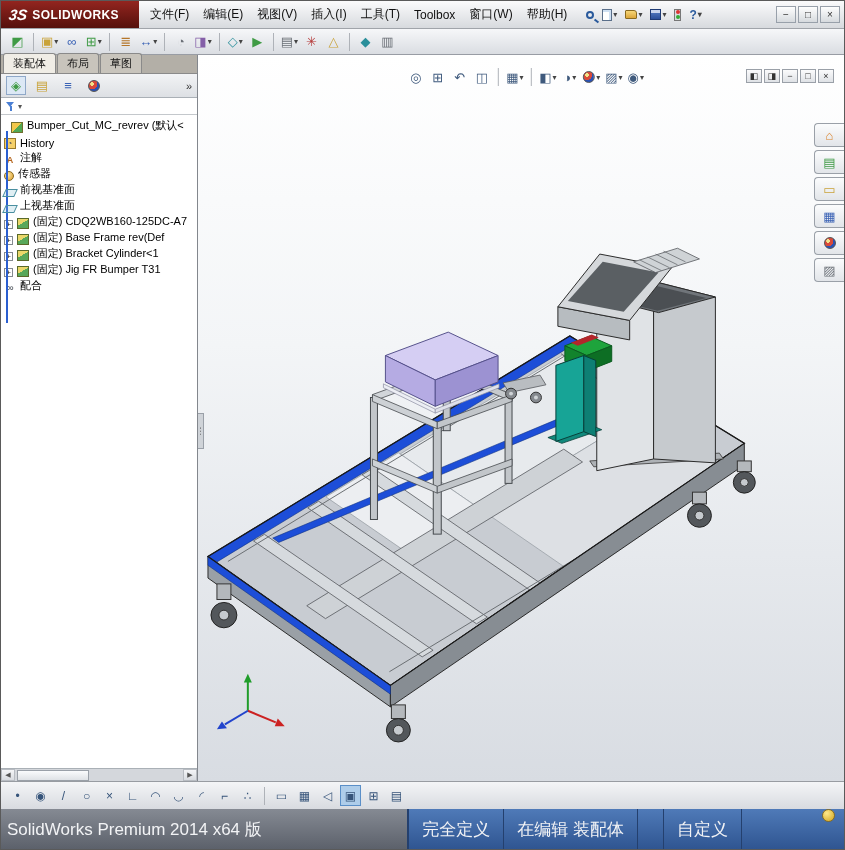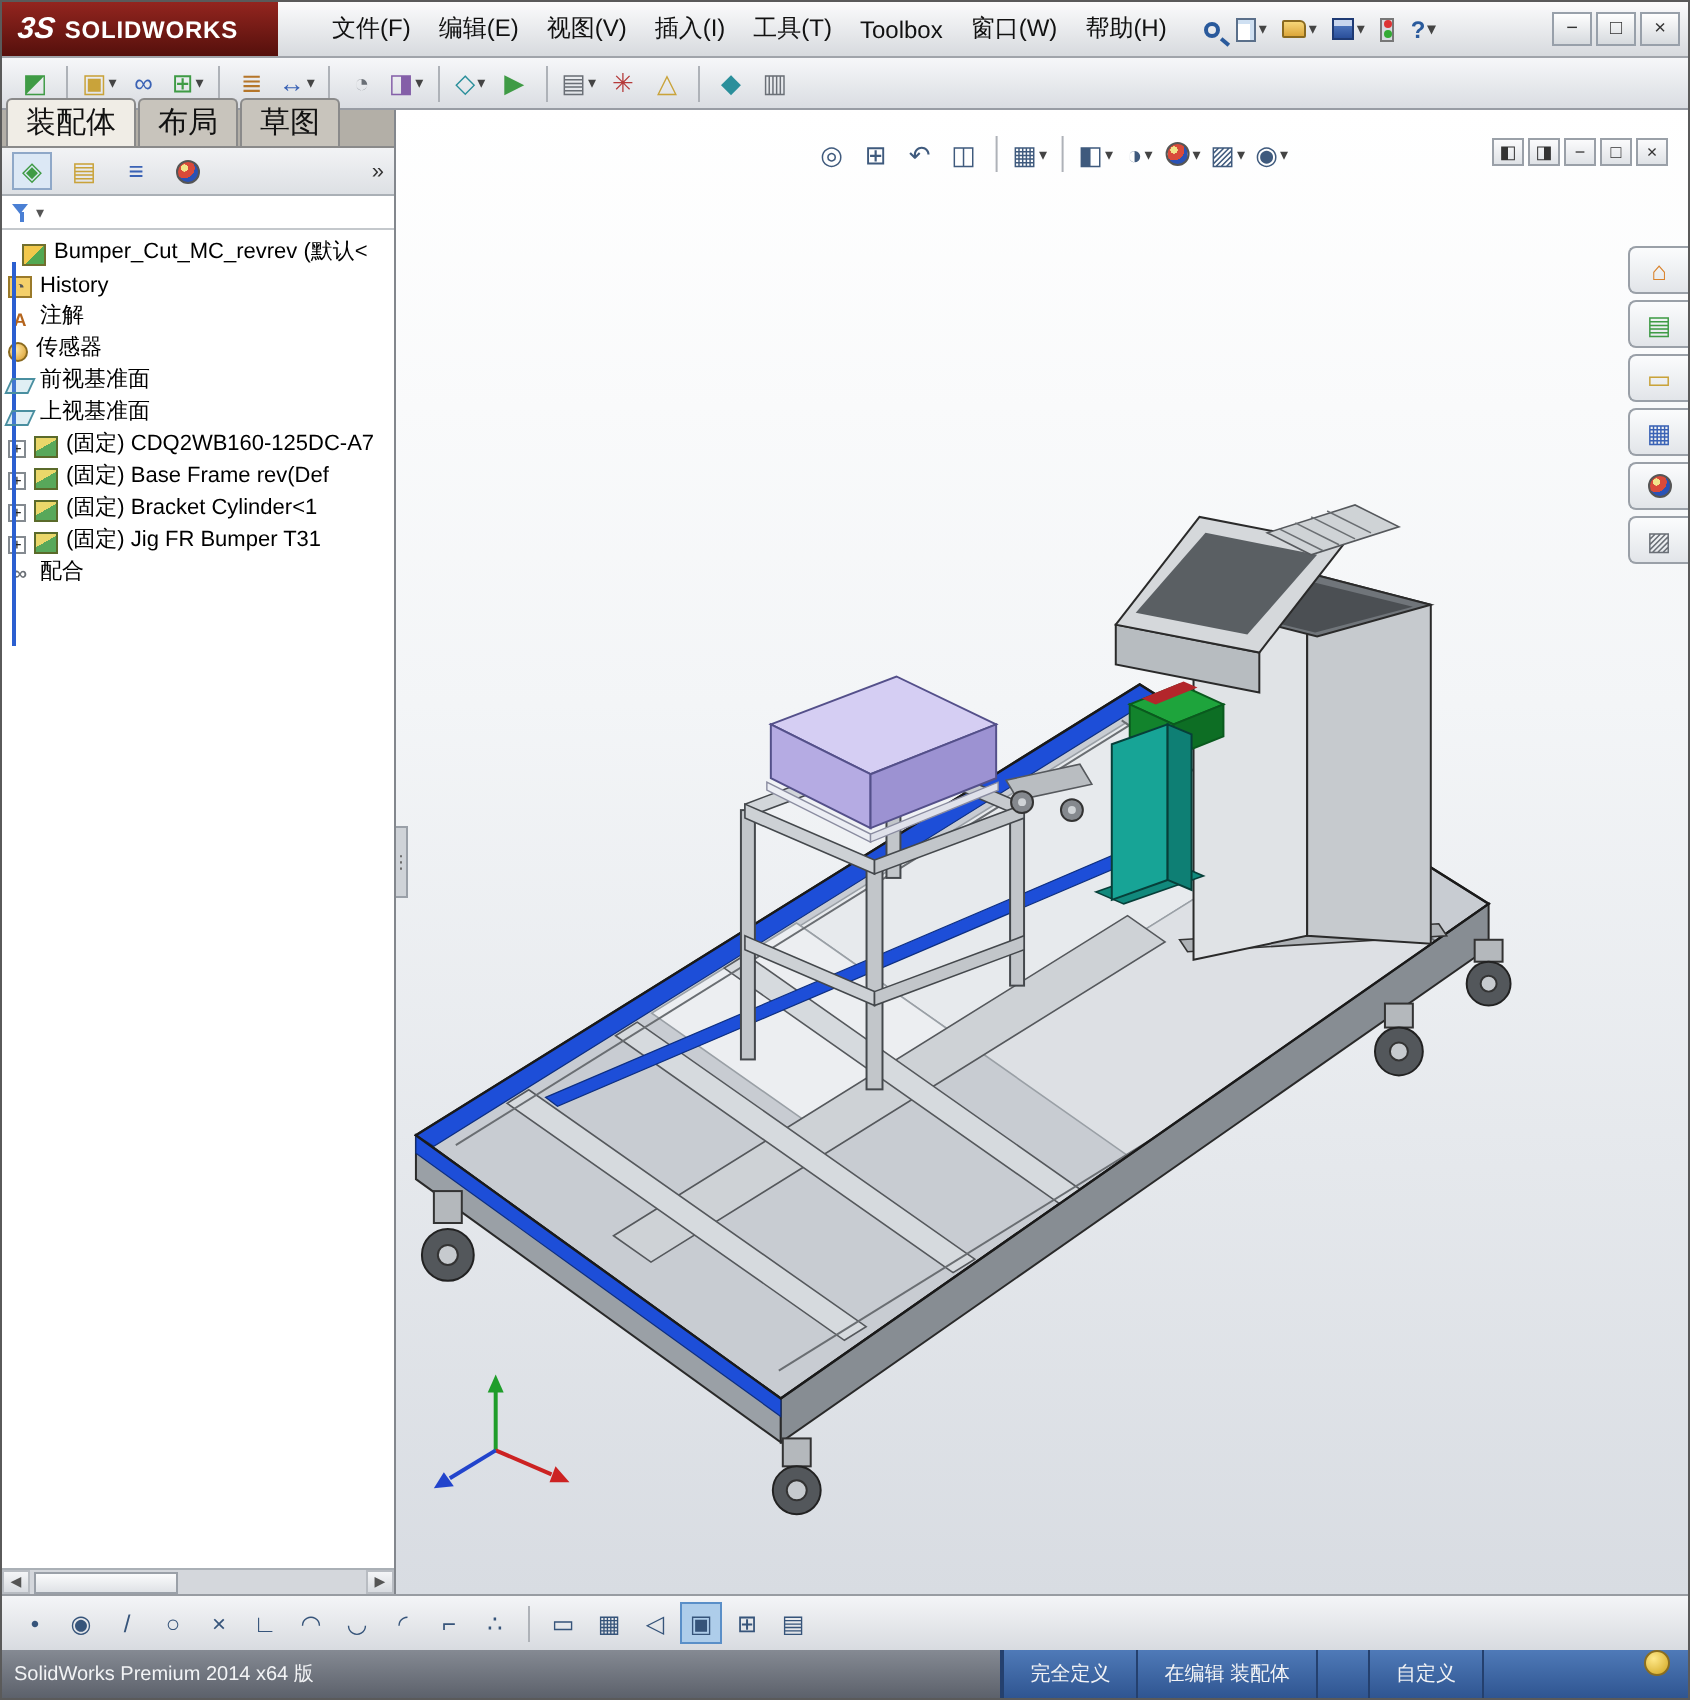--- a/index.html
+++ b/index.html
@@ -5,21 +5,21 @@
   *{margin:0;padding:0;box-sizing:border-box}
   html,body{width:845px;height:850px;overflow:hidden}
   body{font-family:"Liberation Sans",sans-serif;font-size:12px;color:#111;background:#d4d0c8}
   #app{position:relative;width:845px;height:850px;border:1px solid #5a5a5a;display:flex;flex-direction:column;background:#dfe2e6}
 
   
   .titlebar{height:28px;display:flex;align-items:stretch;background:linear-gradient(#fbfbfc,#d7dade);border-bottom:1px solid #a0a4aa;flex:none}
   .logo{width:138px;background:linear-gradient(#93251f,#55100c);color:#fff;display:flex;align-items:center;padding-left:8px;gap:5px;flex:none}
   .logo-mark{font-style:italic;font-weight:bold;font-size:15px;transform:skewX(-8deg)}
   .logo-text{font-weight:bold;font-size:12px;letter-spacing:.4px}
-  .menubar{display:flex;align-items:center;padding-left:20px}
+  .menubar{display:flex;align-items:center;padding-left:4px}
   .menu-item{padding:3px 7px;white-space:nowrap;cursor:default}
   .std-tools{display:flex;align-items:center;gap:4px;margin-left:10px}
   .tbtn{display:flex;align-items:center;padding:2px 2px}
   .caret::after{content:"▾";font-size:8px;color:#444;margin-left:1px}
   .ic-mag{width:8px;height:8px;border:2px solid #2a5a9c;border-radius:50%;position:relative}
   .ic-mag::after{content:"";position:absolute;left:6px;top:7px;width:5px;height:2px;background:#2a5a9c;transform:rotate(40deg)}
   .ic-page{width:10px;height:12px;background:#fff;border:1px solid #5a6f8a;box-shadow:inset -2px 2px 0 #cfe0f2}
   .ic-folder{width:12px;height:9px;background:linear-gradient(#f6d678,#dca63a);border:1px solid #8a6a1f;border-radius:1px 3px 1px 1px}
   .ic-disk{width:11px;height:11px;background:linear-gradient(#5a82c8,#2a4f9a);border:1px solid #1e3a74;box-shadow:inset 0 3px 0 #c9d6ee}
   .ic-light{width:7px;height:12px;background:#d8dbe0;border:1px solid #777;display:flex;flex-direction:column;align-items:center;justify-content:space-around}
@@ -31,21 +31,21 @@
   
   .toolbar2{height:26px;background:linear-gradient(#f6f7f9,#dadde2);border-bottom:1px solid #989ca4;display:flex;align-items:center;padding-left:6px;gap:1px;flex:none}
   .t2btn{height:22px;min-width:21px;display:flex;align-items:center;justify-content:center;padding:0 2px}
   .glyph{font-size:13px;line-height:1}
   .sep{width:1px;height:18px;background:#aeb2b8;margin:0 4px;flex:none}
 
   
   .main{flex:1;display:flex;min-height:0}
   .left-col{width:197px;flex:none;display:flex;flex-direction:column;border-right:1px solid #83878d;background:#fff}
   .doc-tabs{height:19px;background:#b3afa7;display:flex;align-items:flex-end;padding-left:2px;gap:1px;border-bottom:1px solid #8a8a8a;flex:none}
-  .dtab{padding:2px 9px;font-size:15px;background:#c8c4bc;border:1px solid #8a8a8a;border-bottom:none;border-radius:3px 3px 0 0;white-space:nowrap}
+  .dtab{padding:2px 9px;font-size:11px;background:#c8c4bc;border:1px solid #8a8a8a;border-bottom:none;border-radius:3px 3px 0 0;white-space:nowrap}
   .dtab.active{background:#f0ede6}
   .panel-toolbar{height:24px;background:linear-gradient(#f2f3f5,#dde0e4);border-bottom:1px solid #aab0b6;display:flex;align-items:center;padding:0 5px;gap:6px;flex:none}
   .ptbtn{width:20px;height:19px;display:flex;align-items:center;justify-content:center;border:1px solid transparent}
   .ptbtn.active{border-color:#8fa8c8;background:#dce8f5}
   .chev{margin-left:auto;font-size:11px;color:#333}
   .ball{width:12px;height:12px;border-radius:50%;background:radial-gradient(circle at 32% 30%,#f2e48a 0 18%,#d94a3a 19% 52%,#2a52b5 53% 100%);border:1px solid #555}
   .filter-row{height:17px;border-bottom:1px solid #c4c8cc;display:flex;align-items:center;padding-left:5px;gap:3px;background:#fff;flex:none}
   .funnel{width:9px;height:9px;position:relative}
   .funnel::before{content:"";position:absolute;top:0;left:0;border-left:4.5px solid transparent;border-right:4.5px solid transparent;border-top:5px solid #4a7fd4}
   .funnel::after{content:"";position:absolute;left:3.5px;top:4px;width:2px;height:5px;background:#4a7fd4}
@@ -90,21 +90,21 @@
   .tpbtn .glyph{font-size:13px}
   .splitter{position:absolute;left:0;top:358px;width:6px;height:36px;background:#cfd3d8;border:1px solid #9aa0a8;border-left:none;display:flex;align-items:center;justify-content:center;font-size:9px;color:#666}
 
   
   .sketchbar{height:28px;background:linear-gradient(#f4f5f7,#d8dbe0);border-top:1px solid #989ca2;display:flex;align-items:center;padding-left:6px;gap:2px;flex:none}
   .skbtn{width:21px;height:21px;display:flex;align-items:center;justify-content:center;color:#36547a;border:1px solid transparent}
   .skbtn.active{background:#aecdea;border-color:#5a8fc8}
   .skbtn .glyph{font-size:12px}
 
   
-  .statusbar{height:24px;background:linear-gradient(#858a93,#5c616b);display:flex;align-items:center;color:#f2f3f5;font-size:10px;flex:none}
+  .statusbar{height:40px;background:linear-gradient(#858a93,#5c616b);display:flex;align-items:center;color:#f2f3f5;font-size:17px;flex:none}
   .status-left{padding-left:6px;flex:1;white-space:nowrap}
   .status-right{height:100%;display:flex;align-items:flex-start;background:linear-gradient(#4f7ab8,#2f5591);border-left:1px solid #24406e}
   .sseg{padding:0 13px;height:100%;display:flex;align-items:center;border-left:1px solid #24406e;white-space:nowrap}
   .sseg.gap{width:26px;padding:0}
   .sseg.fill{width:72px;padding:0}
   .sball{width:13px;height:13px;border-radius:50%;background:radial-gradient(circle at 35% 30%,#ffe98a,#d1a51f);margin:0 9px;border:1px solid #8a6d1f}
 </style>
 </head>
 <body>
 

